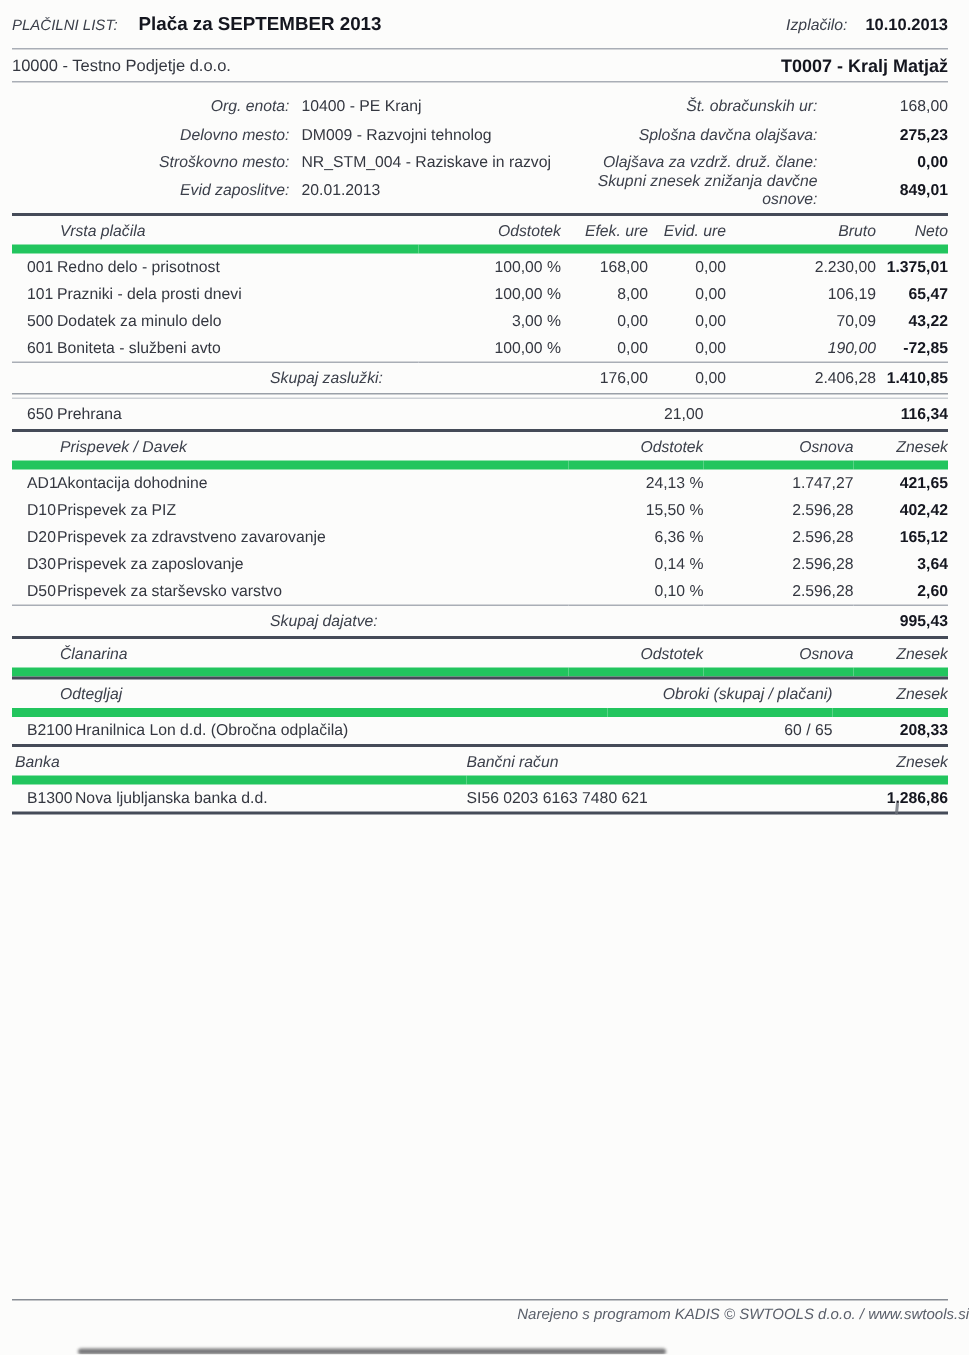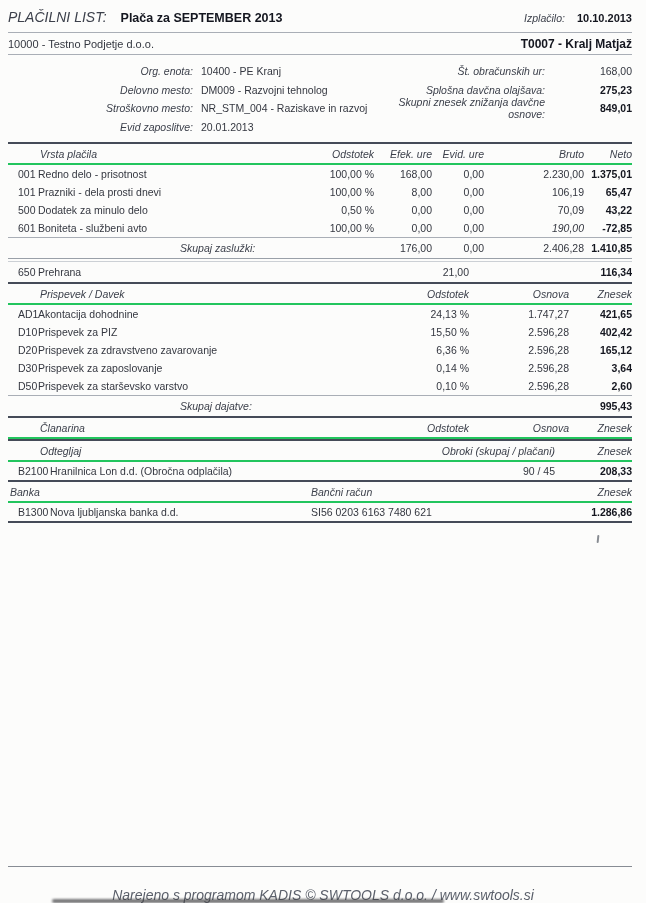--- a/index.html
+++ b/index.html
@@ -9,21 +9,21 @@
     box-sizing:border-box; padding:6px 14px 0 8px; overflow:hidden;
   }
   .it { font-style:italic; }
   .b  { font-weight:bold; color:#14161f; }
 
   .rule { height:0; border-top:1px solid #a9aeb6; }
   .rule.thick { border-top:2px solid #454b58; }
   .rule.dbl { height:2px; border-top:1px solid #9aa0a8; border-bottom:1px solid #ccd0d5; }
 
   .hdr1 { display:flex; align-items:baseline; height:23px; padding-top:3px; }
-  .doc-label { font-size:14px; font-style:italic; color:#3c404b; }
+  .doc-label { font-size:10px; font-style:italic; color:#3c404b; }
   .doc-title { font-size:12.5px; font-weight:bold; color:#14161f; margin-left:14px; }
   .flex-sp { flex:1; }
   .payout-label { font-style:italic; margin-right:12px; color:#3c404b; }
   .payout-date { font-weight:bold; font-size:11px; color:#14161f; }
 
   .hdr2 { display:flex; align-items:center; height:21px; }
   .company { font-size:11px; }
   .employee { font-size:12px; font-weight:bold; color:#14161f; }
 
   .info { display:flex; padding:7px 0 6px 0; }
@@ -32,32 +32,32 @@
   .irow { display:flex; height:18.5px; align-items:center; }
   .ilabel { font-style:italic; color:#3c404b; }
   .info-left .ilabel { width:185px; text-align:right; }
   .info-left .ival { padding-left:8px; }
   .info-right .ilabel { flex:1; text-align:right; }
   .info-right .ival { width:87px; text-align:right; }
 
   table { border-collapse:collapse; width:624px; table-layout:fixed; }
   td { padding:0; height:18px; vertical-align:middle; font-size:10.5px;
        white-space:nowrap; overflow:hidden; }
-  tr.head td { font-style:italic; color:#3c404b; border-bottom:2px solid #22c55e; height:19px; }
+  tr.head td { font-style:italic; color:#3c404b; border-bottom:6px solid #22c55e; height:19px; }
   tr.total td { border-top:1px solid #a9aeb6; height:20px; }
   .num { text-align:right; }
   .code { padding-left:10px;margin-top:16px; }
   .indent { padding-left:32px; }
   .small-indent { padding-left:2px; }
   .tlabel { padding-left:172px; font-style:italic; color:#3c404b; }
   .row20 td { height:20px; }
 
   .footer-rule { position:absolute; left:8px; right:14px; top:866px; border-top:1px solid #878c94; }
-  .footer-text { position:absolute; top:871px; left:0; right:0; text-align:center;
-                 font-size:14px; font-style:italic; color:#5a5f6a;margin-top:16px; }
+  .footer-text { position:absolute; top:871px; left:0; right:0; text-align:right;
+                 font-size:10px; font-style:italic; color:#5a5f6a; }
   .scan-bar { position:absolute; left:52px; bottom:0; width:392px; height:4px;
               background:#3f3f42; filter:blur(1px); opacity:.7; border-radius:2px; }
   .stray-mark { position:absolute; left:597px; top:535px; width:2px; height:8px;
                 background:#6a6f78; transform:rotate(6deg); border-radius:1px; opacity:.8; }
 </style>
 </head>
 <body>
 
 <div class="page">
 
@@ -99,20 +99,24 @@
     <div class="info-right">
       <div class="irow">
         <span class="ilabel">Št. obračunskih ur:</span>
         <span class="ival">168,00</span>
       </div>
       <div class="irow">
         <span class="ilabel">Splošna davčna olajšava:</span>
         <span class="ival b">275,23</span>
       </div>
       <div class="irow">
+        <span class="ilabel">Olajšava za vzdrž. druž. člane:</span>
+        <span class="ival b">0,00</span>
+      </div>
+      <div class="irow">
         <span class="ilabel">Skupni znesek znižanja davčne osnove:</span>
         <span class="ival b">849,01</span>
       </div>
     </div>
   </div>
   <div class="rule thick"></div>
 
   <table class="t-earnings">
     <colgroup>
         <col style="width:30px">
@@ -146,21 +150,21 @@
       <td>Prazniki - dela prosti dnevi</td>
       <td class="num">100,00 %</td>
       <td class="num">8,00</td>
       <td class="num">0,00</td>
       <td class="num">106,19</td>
       <td class="num b">65,47</td>
     </tr>
     <tr>
       <td class="code">500</td>
       <td>Dodatek za minulo delo</td>
-      <td class="num">0,50 %</td>
+      <td class="num">3,00 %</td>
       <td class="num">0,00</td>
       <td class="num">0,00</td>
       <td class="num">70,09</td>
       <td class="num b">43,22</td>
     </tr>
     <tr>
       <td class="code">601</td>
       <td>Boniteta - službeni avto</td>
       <td class="num">100,00 %</td>
       <td class="num">0,00</td>
@@ -288,21 +292,21 @@
       </colgroup>
     <tbody>
         <tr class="head">
       <td colspan="2" class="indent">Odtegljaj</td>
       <td class="num">Obroki (skupaj / plačani)</td>
       <td class="num">Znesek</td>
     </tr>
     <tr>
       <td class="code">B2100</td>
       <td>Hranilnica Lon d.d.  (Obročna odplačila)</td>
-      <td class="num">90 / 45</td>
+      <td class="num">60 / 65</td>
       <td class="num b">208,33</td>
     </tr>
   </tbody>
     </table>
   <div class="rule thick"></div>
 
   <table>
     <colgroup>
         <col style="width:42px">
         <col style="width:261px">

